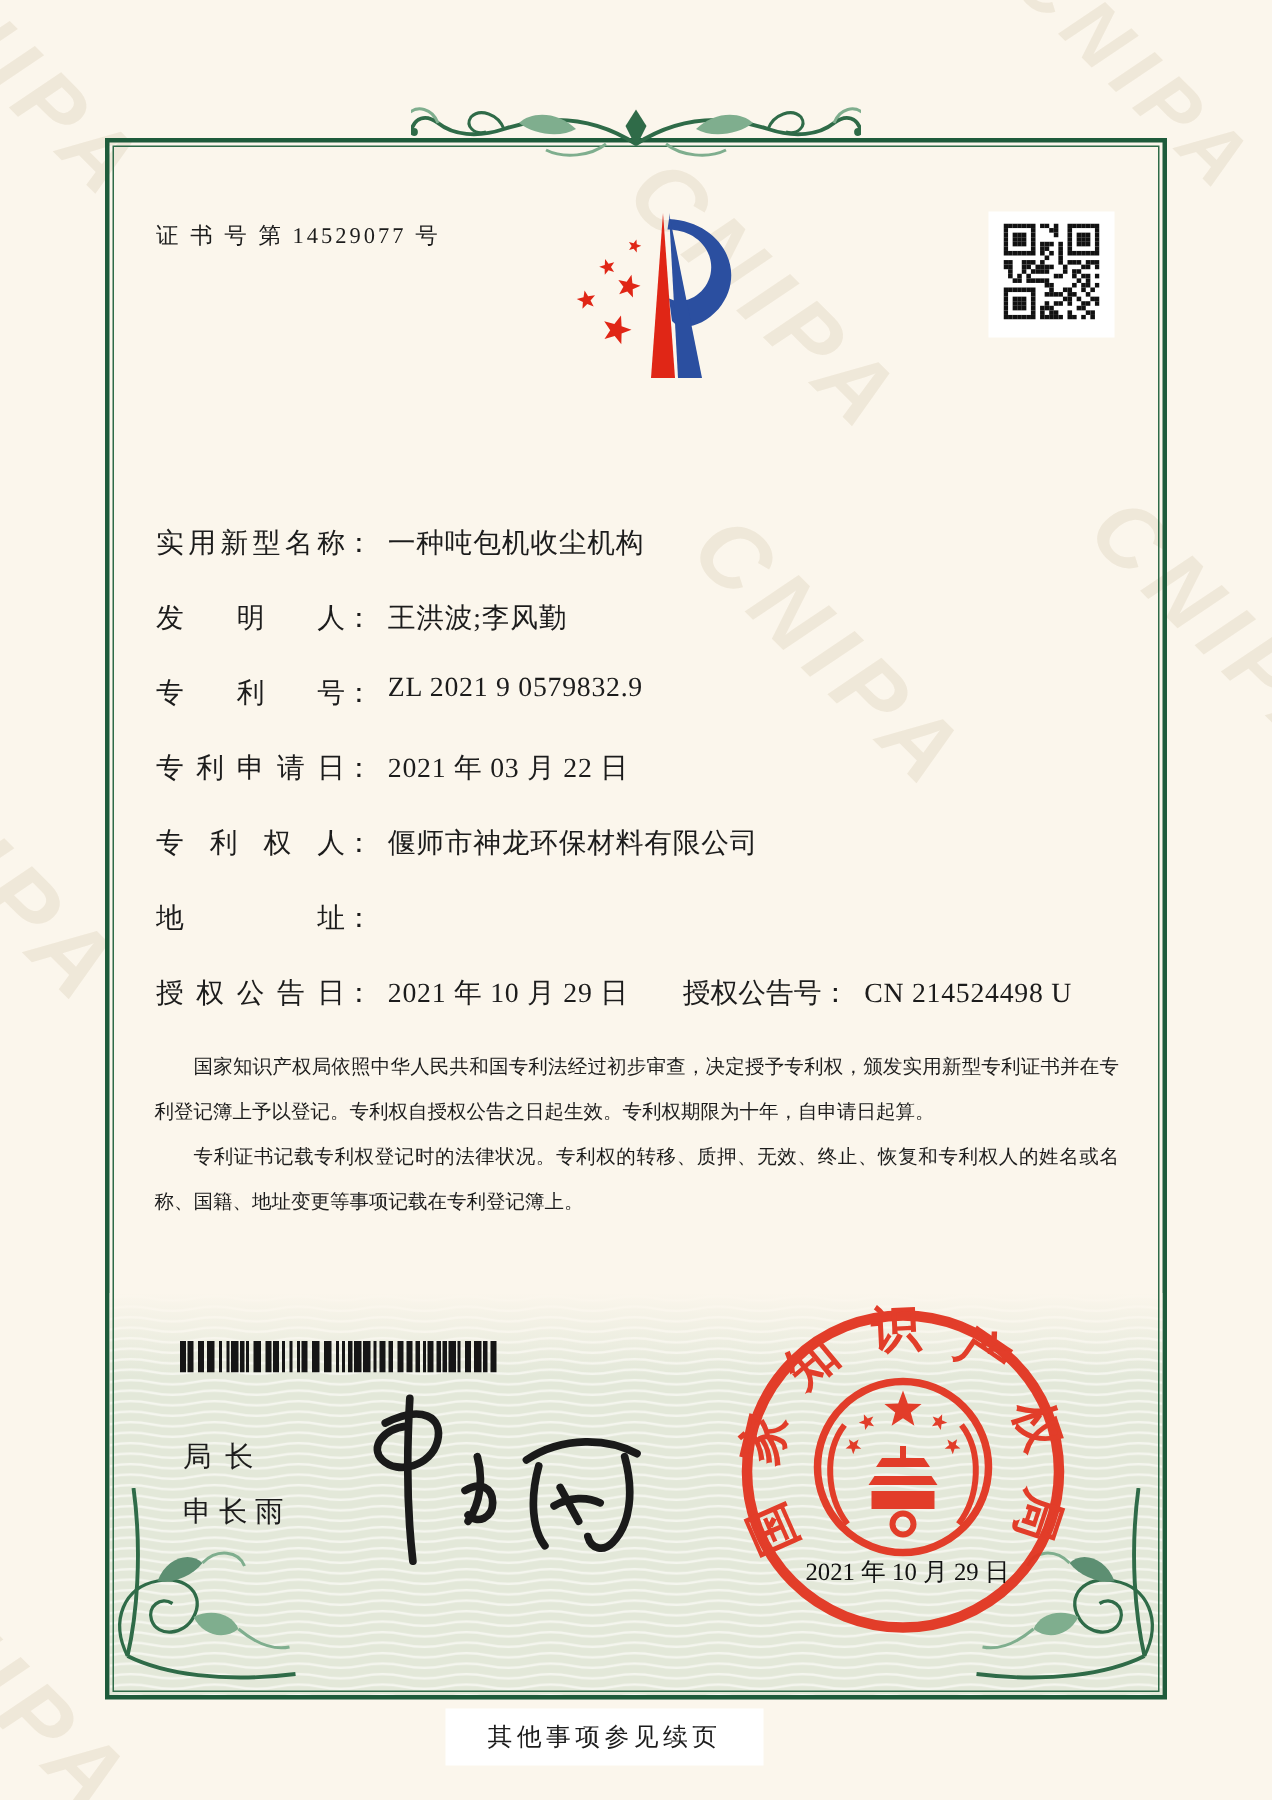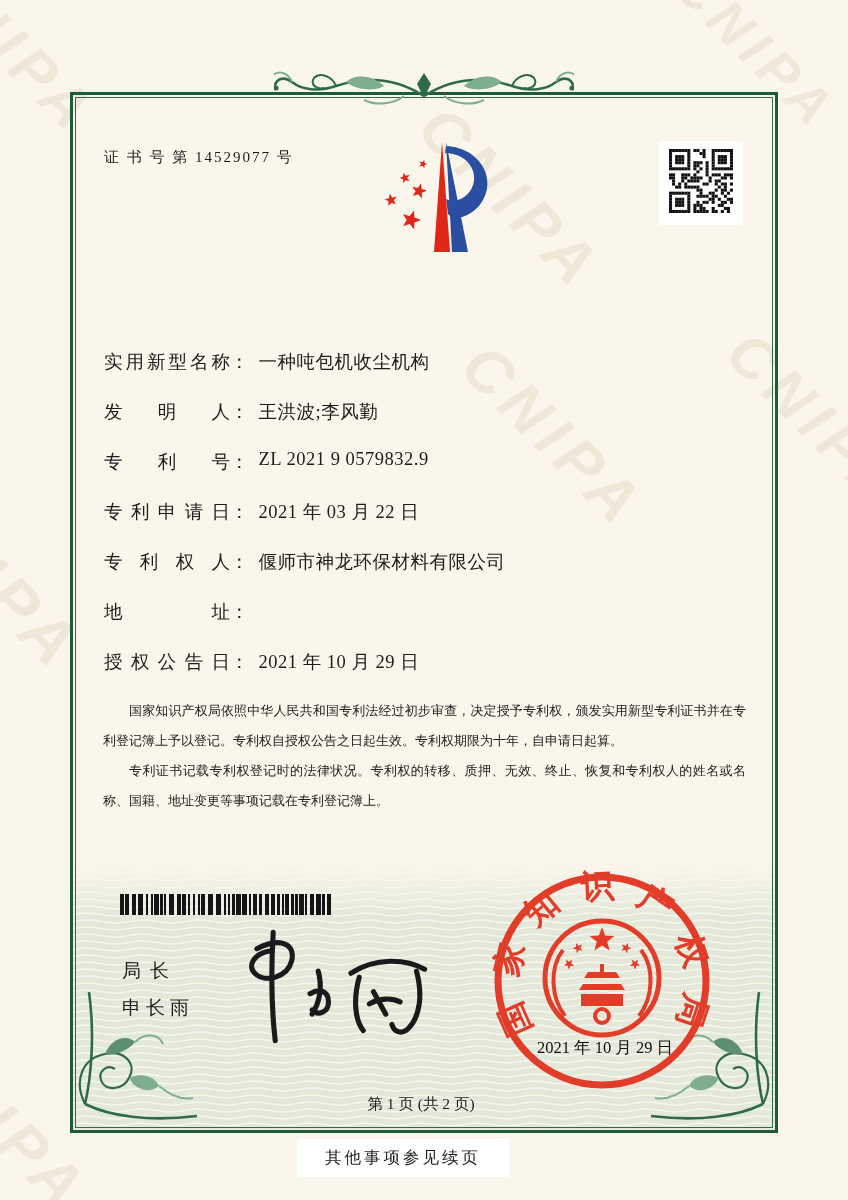--- a/index.html
+++ b/index.html
@@ -402,20 +402,23 @@
         <span class="val">偃师市神龙环保材料有限公司</span>
     </div>
     <div class="frow">
       <span class="lbl">地址</span>
         <span class="colon">：</span>
     </div>
     <div class="frow">
       <span class="lbl">授权公告日</span>
         <span class="colon">：</span>
         <span class="val">2021 年 10 月 29 日</span>
+      <span class="pair2">
+        <span class="lbl2">授权公告号</span><span class="colon">：</span><span class="val">CN 214524498 U</span>
+      </span>
     </div>
   </div>
 
   <div class="body-text">
     <p>国家知识产权局依照中华人民共和国专利法经过初步审查，决定授予专利权，颁发实用新型专利证书并在专利登记簿上予以登记。专利权自授权公告之日起生效。专利权期限为十年，自申请日起算。</p>
     <p>专利证书记载专利权登记时的法律状况。专利权的转移、质押、无效、终止、恢复和专利权人的姓名或名称、国籍、地址变更等事项记载在专利登记簿上。</p>
   </div>
 
   <div class="barcode"><i style="width:4px"></i><u style="width:1px"></u><i style="width:4px"></i><u style="width:3px"></u><i style="width:4px"></i><u style="width:2px"></u><i style="width:5px"></i><u style="width:3px"></u><i style="width:2px"></i><u style="width:3px"></u><i style="width:2px"></i><u style="width:1px"></u><i style="width:5px"></i><u style="width:1px"></u><i style="width:3px"></i><u style="width:1px"></u><i style="width:2px"></i><u style="width:3px"></u><i style="width:5px"></i><u style="width:3px"></u><i style="width:4px"></i><u style="width:1px"></u><i style="width:4px"></i><u style="width:2px"></u><i style="width:2px"></i><u style="width:3px"></u><i style="width:2px"></i><u style="width:3px"></u><i style="width:2px"></i><u style="width:1px"></u><i style="width:4px"></i><u style="width:3px"></u><i style="width:5px"></i><u style="width:3px"></u><i style="width:5px"></i><u style="width:3px"></u><i style="width:2px"></i><u style="width:2px"></u><i style="width:2px"></i><u style="width:2px"></u><i style="width:3px"></i><u style="width:1px"></u><i style="width:5px"></i><u style="width:1px"></u><i style="width:5px"></i><u style="width:2px"></u><i style="width:2px"></i><u style="width:2px"></u><i style="width:4px"></i><u style="width:2px"></u><i style="width:3px"></i><u style="width:3px"></u><i style="width:4px"></i><u style="width:2px"></u><i style="width:4px"></i><u style="width:2px"></u><i style="width:3px"></i><u style="width:2px"></u><i style="width:2px"></i><u style="width:1px"></u><i style="width:4px"></i><u style="width:2px"></u><i style="width:3px"></i><u style="width:1px"></u><i style="width:3px"></i><u style="width:1px"></u><i style="width:5px"></i><u style="width:1px"></u><i style="width:2px"></i><u style="width:3px"></u><i style="width:4px"></i><u style="width:2px"></u><i style="width:5px"></i><u style="width:1px"></u><i style="width:3px"></i><u style="width:2px"></u><i style="width:4px"></i><u style="width:3px"></u></div>
 
@@ -453,16 +456,15 @@
       <polygon fill="#e23420" points="151.1,93.5 150.2,97.2 153.3,99.6 149.4,99.8 148.2,103.5 146.7,99.9 142.8,99.8 145.8,97.3 144.6,93.6 147.9,95.7"></polygon>
       <rect x="113" y="98" width="4" height="8" fill="#e23420"></rect>
       <path d="M97,112 L133,112 L129,106 L101,106 Z" fill="#e23420"></path>
       <path d="M92,124 L138,124 L134,118 L96,118 Z" fill="#e23420"></path>
       <rect x="94" y="128" width="42" height="12" fill="#e23420"></rect>
       <circle cx="115" cy="150" r="7" stroke="#e23420" stroke-width="4" fill="none"></circle>
     </g>
   </svg>
   <div class="seal-date">2021 年 10 月 29 日</div>
 
-  <div class="page-info">第 1 页 (共 2 页)</div>
   <div class="cont-note">其他事项参见续页</div>
 
 </div>
 
 </body></html>

